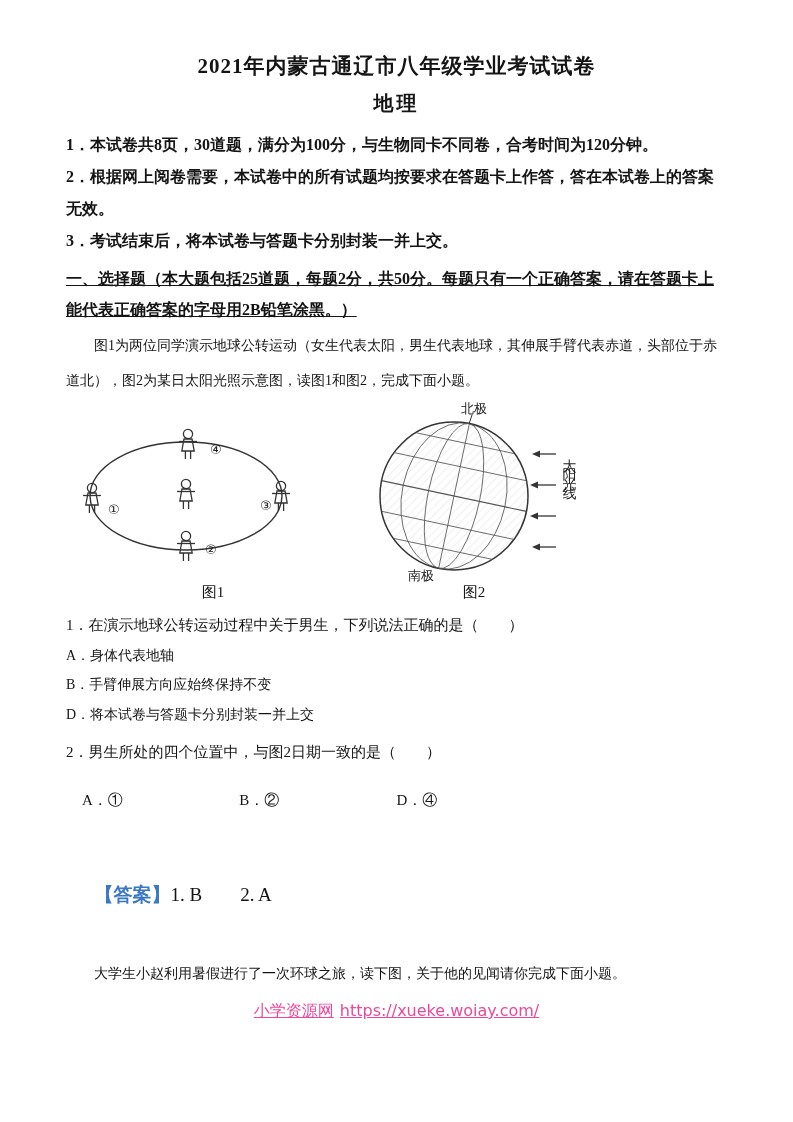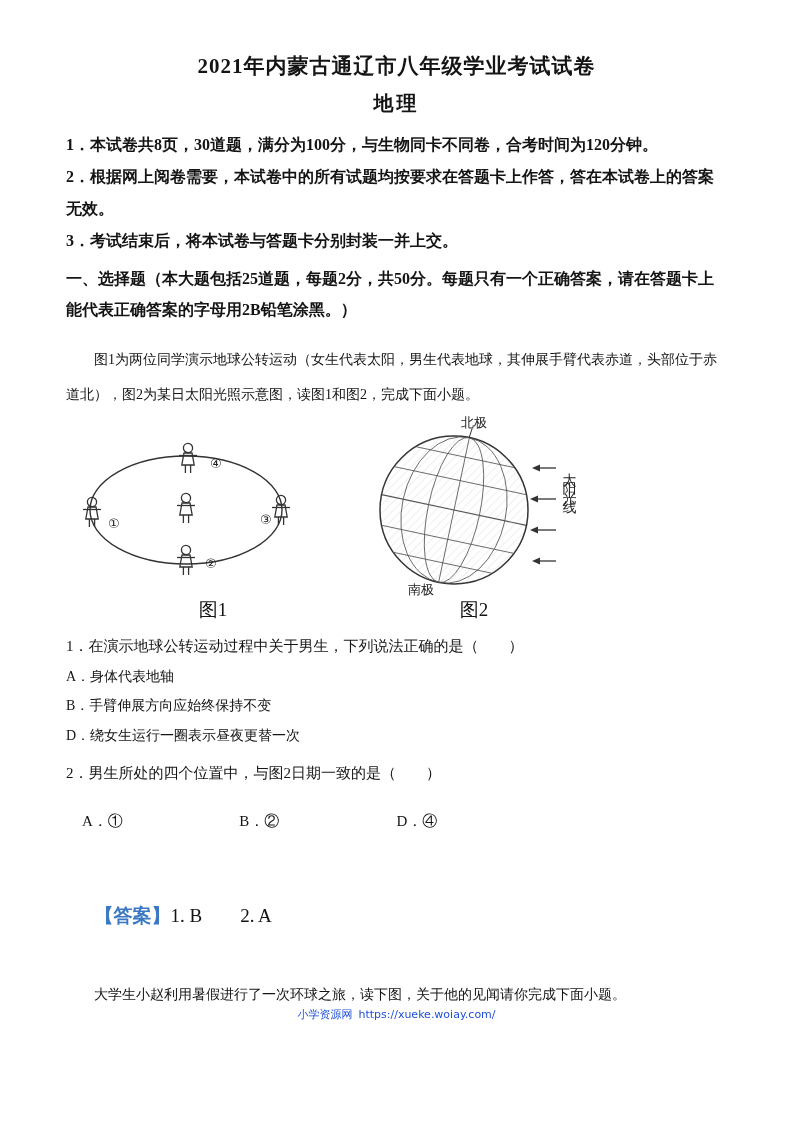--- a/index.html
+++ b/index.html
@@ -18,47 +18,48 @@
     font-size: 21px; font-weight: 700; text-align: center;
     margin: 0 0 10px 0; letter-spacing: 1px;
   }
   h2.subtitle {
     font-size: 20px; font-weight: 700; text-align: center;
     margin: 0 0 12px 0; letter-spacing: 3px;
   }
   .notes { font-size: 16px; font-weight: 700; line-height: 2.0; }
   .notes p { margin: 0; }
   .section-heading {
-    font-size: 16px; font-weight: 700; line-height: 1.95; margin: 6px 0 18px 0;
+    font-size: 16px; font-weight: 700; line-height: 1.95; margin: 6px 0 4px 0; text-decoration: underline;
   }
   .passage {
     font-size: 14px; line-height: 2.45; text-indent: 2em; margin: 0;
   }
   .figures-row {
     display: flex; align-items: flex-end; gap: 16px;
     margin: 4px 0 0 0; padding-left: 8px;
   }
   .fig-wrap { display: flex; flex-direction: column; align-items: center; position: relative; }
-  .fig-label { font-size: 19px; margin-top: 1px; }
+  .fig-label { font-size: 15px; margin-top: 1px; }
   .vertical-label {
     position: absolute; right: 1px; top: 46px;
     writing-mode: vertical-rl; text-orientation: upright;
     font-size: 14px; letter-spacing: 9px; color: #222;
     font-family: "DejaVu Sans", sans-serif;
   }
   .question { font-size: 15px; margin: 8px 0 0 0; line-height: 2.05; }
   .option-line { font-size: 14px; margin: 0; line-height: 2.1; }
   .options-row { display: flex; font-size: 15px; line-height: 2.15; margin: 16px; }
   .options-row span { width: 25%; }
   .answer-line { font-size: 19px; line-height: 2.2; margin: 4px 0 0 0; white-space: pre-wrap; }
   .answer-label { color: #3a78c3; font-weight: 700; }
   .footer {
     position: absolute; bottom: 26px; left: 0; right: 0;
-    text-align: center; color: #1d4ed8; font-size: 11px;
+    text-align: center; color: #ec4899; font-size: 16px;
     font-family: "DejaVu Sans", "Liberation Sans", sans-serif;
+    text-decoration: underline;
   }
   .footer .url { margin-left: 6px; }
   svg { display: block; }
   svg text { font-family: "DejaVu Sans", sans-serif; }
 </style>
 </head>
 <body>
 
 <div class="page">
   <div class="content">
@@ -156,21 +157,21 @@
           </g>
         </svg>
         <span class="vertical-label">太阳光线</span>
         <div class="fig-label">图2</div>
       </div>
     </div>
 
     <p class="question">1．在演示地球公转运动过程中关于男生，下列说法正确的是（　　）</p>
     <p class="option-line">A．身体代表地轴</p>
     <p class="option-line">B．手臂伸展方向应始终保持不变</p>
-    <p class="option-line">D．绕女生运行一圈表示昼夜更替一次</p>
+    <p class="option-line">D．将本试卷与答题卡分别封装一并上交</p>
 
     <p class="question">2．男生所处的四个位置中，与图2日期一致的是（　　）</p>
     <p class="options-row">
       <span>A．①</span>
       <span>B．②</span>
       <span>D．④</span>
     </p>
 
     <p class="answer-line">
       <span class="answer-label">【答案】</span><span>1. B　　2. A</span>

